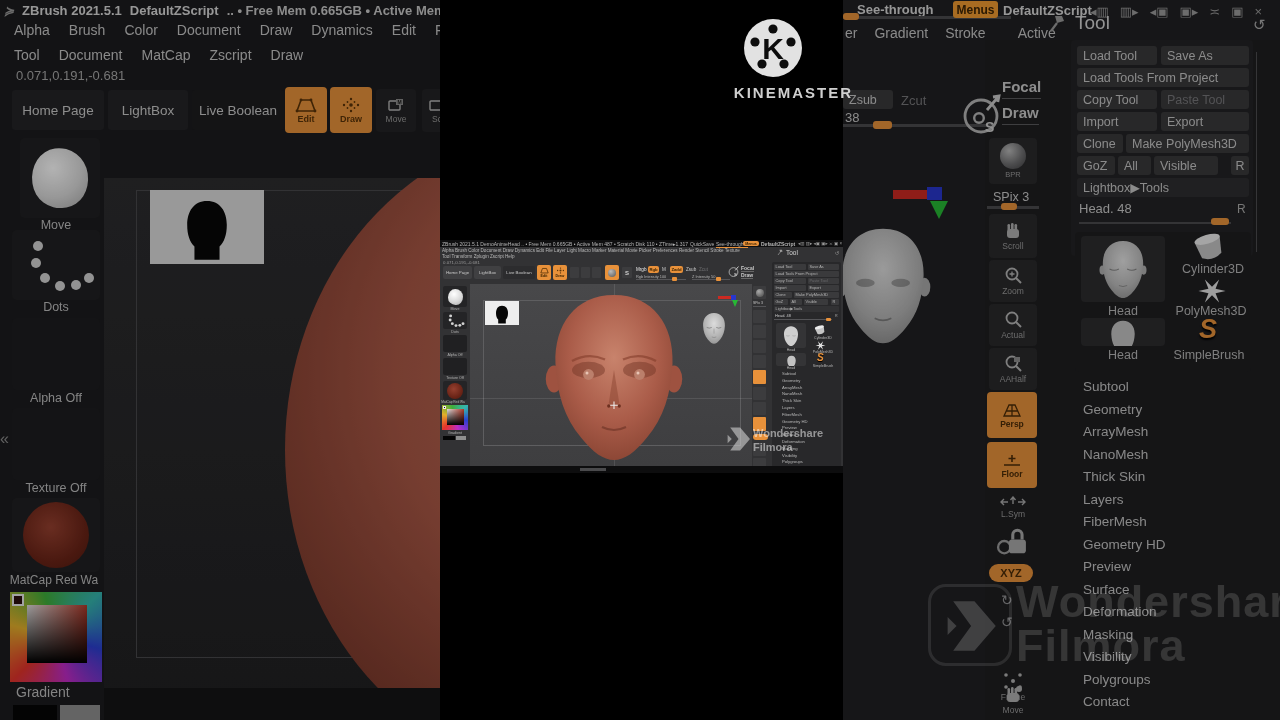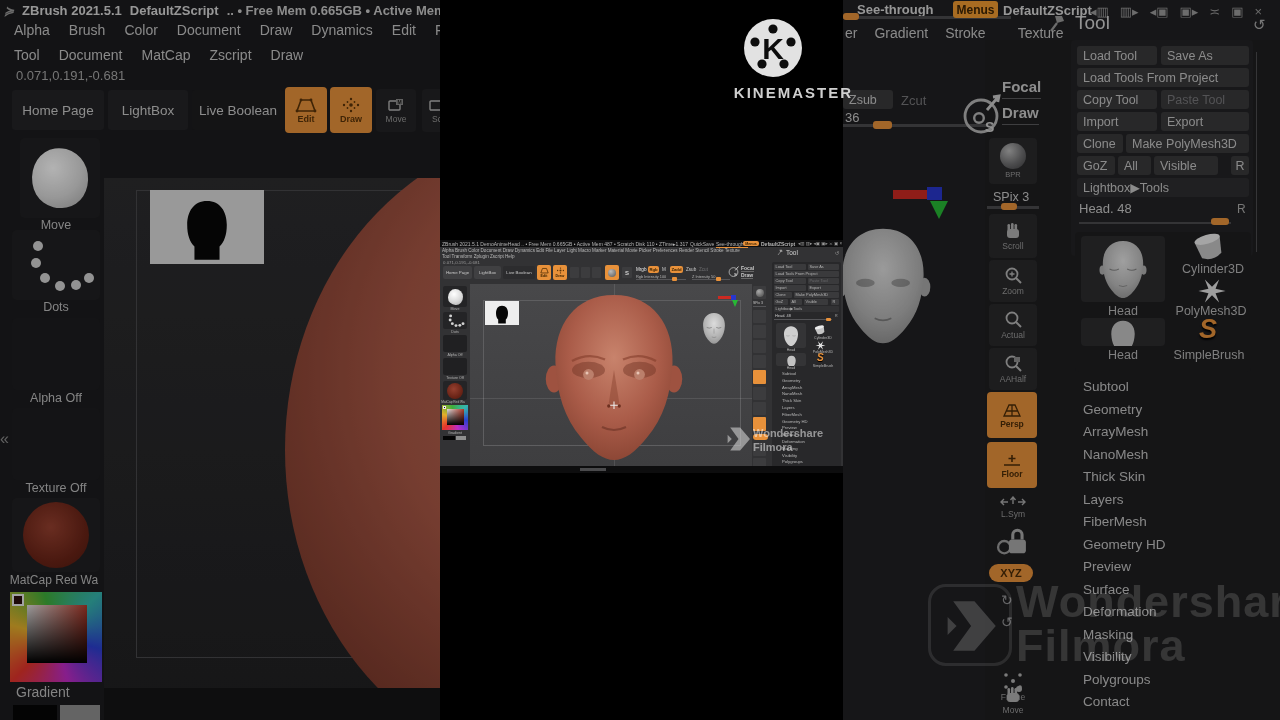--- a/index.html
+++ b/index.html
@@ -201,28 +201,28 @@
           <span class="wic">▣▸</span>
           <span class="wic">≍</span>
           <span class="wic">▣</span>
           <span class="wic">×</span>
         </div>
 
       <div class="a nw" style="left:2px;top:25px;display:flex;gap:0;">
           <span class="mi" style="margin-right:17px;">er</span>
           <span class="mi" style="margin-right:17px;">Gradient</span>
           <span class="mi" style="margin-right:32px;">Stroke</span>
-          <span class="mi" style="margin-right:17px;">Texture</span>
+          <span class="mi" style="margin-right:17px;">Active</span>
         </div>
 
       <div class="btn" style="left:0;top:90px;width:50px;">
           <span>Zsub</span>
         </div>
       <div class="a" style="left:58px;top:93px;font-size:13px;color:#77777a;">Zcut</div>
-      <div class="a" style="left:2px;top:110px;font-size:13px;color:#c9c9c9;">36</div>
+      <div class="a" style="left:2px;top:110px;font-size:13px;color:#c9c9c9;">38</div>
       <div class="slider" style="left:0;top:124px;width:150px;height:3px;"></div>
       <div class="handle" style="left:30px;top:121px;width:19px;height:8px;"></div>
 
       <svg class="a" style="left:118px;top:92px;" width="40" height="44" viewBox="0 0 20 22">
         <circle cx="10" cy="12" r="8" stroke="#b5b5b5" stroke-width="1.4" fill="none"></circle>
         <circle cx="9" cy="13" r="2.4" stroke="#b5b5b5" stroke-width="1.2" fill="none"></circle>
         <path d="M13,9 L19,2 M16,2.5 L19,2 L18.4,5" stroke="#c9c9c9" stroke-width="1.4" fill="none"></path>
         <text x="12" y="20" font-size="7" fill="#cfcfcf" font-weight="bold">S</text>
       </svg>
       <div class="a" style="left:159px;top:78px;font-size:15px;font-weight:bold;color:#c9c9c9;border-bottom:1px solid #58585b;padding-bottom:3px;">Focal</div>

